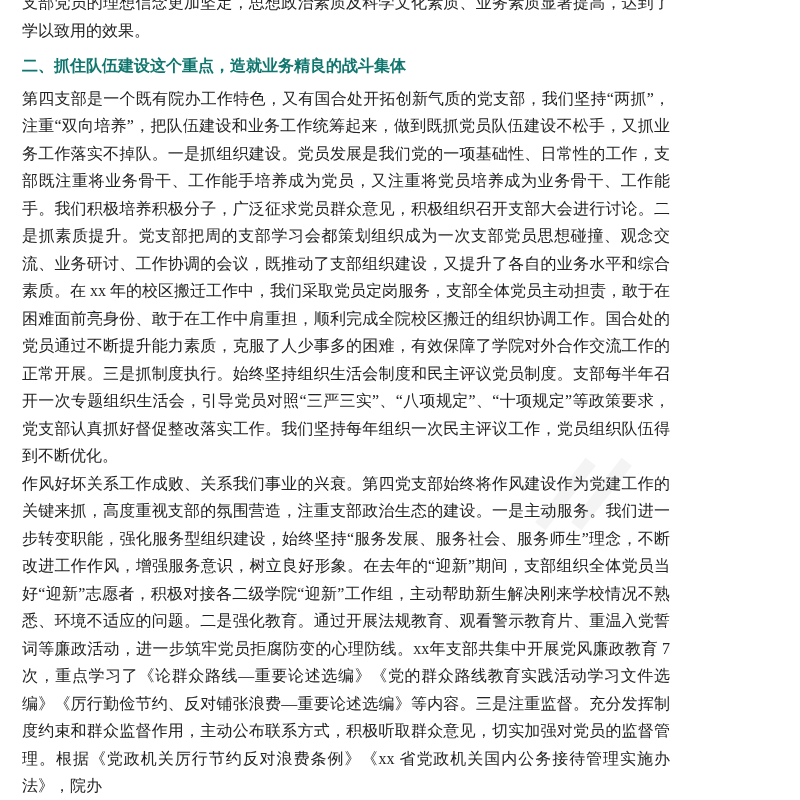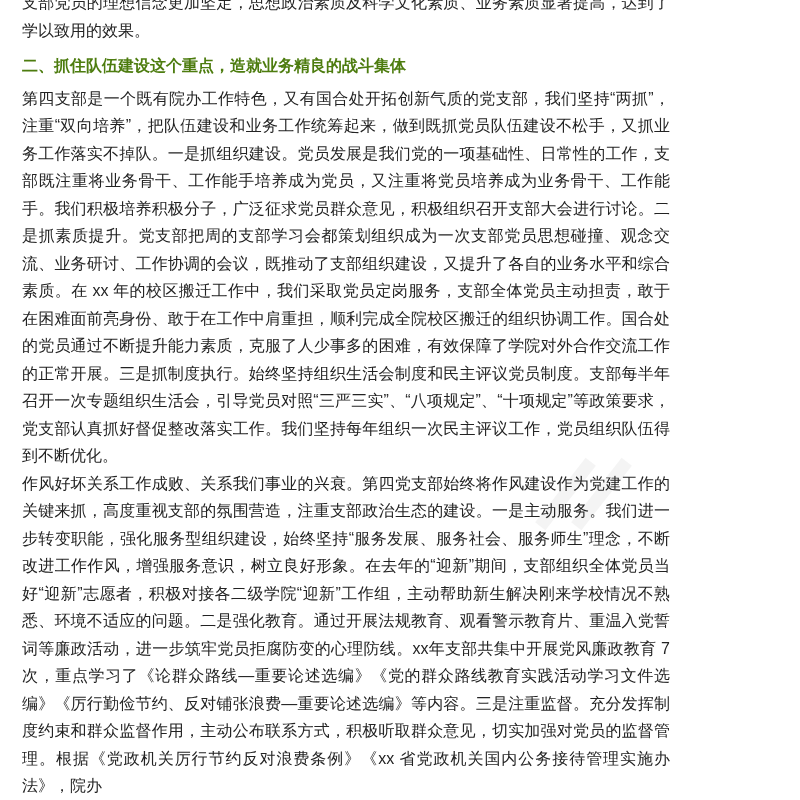--- a/index.html
+++ b/index.html
@@ -9,21 +9,21 @@
     height: 800px;
     overflow: hidden;
     background: #ffffff;
   }
   .page {
     position: relative;
     width: 692px;
     height: 800px;
     overflow: hidden;
     background: #ffffff;
-    font-family: Liberation Sans, sans-serif;
+    font-family: Liberation Serif, serif;
     color: #232323;
   }
   .content {
     position: relative;
     padding: 0 22px;
     margin-top: -11px;
     font-size: 16px;
     line-height: 27.5px;
     z-index: 2;
   }
@@ -31,21 +31,21 @@
     margin: 0;
     text-align: justify;
     text-justify: inter-ideograph;
     word-break: break-all;
   }
   .heading {
     margin: 8px 0 5px 0;
     font-size: 16px;
     line-height: 27.5px;
     font-weight: bold;
-    color: #4d7c0f;
+    color: #0f766e;
   }
   
   .watermark {
     position: absolute;
     left: 545px;
     top: 445px;
     width: 100px;
     height: 100px;
     z-index: 1;
     pointer-events: none;

